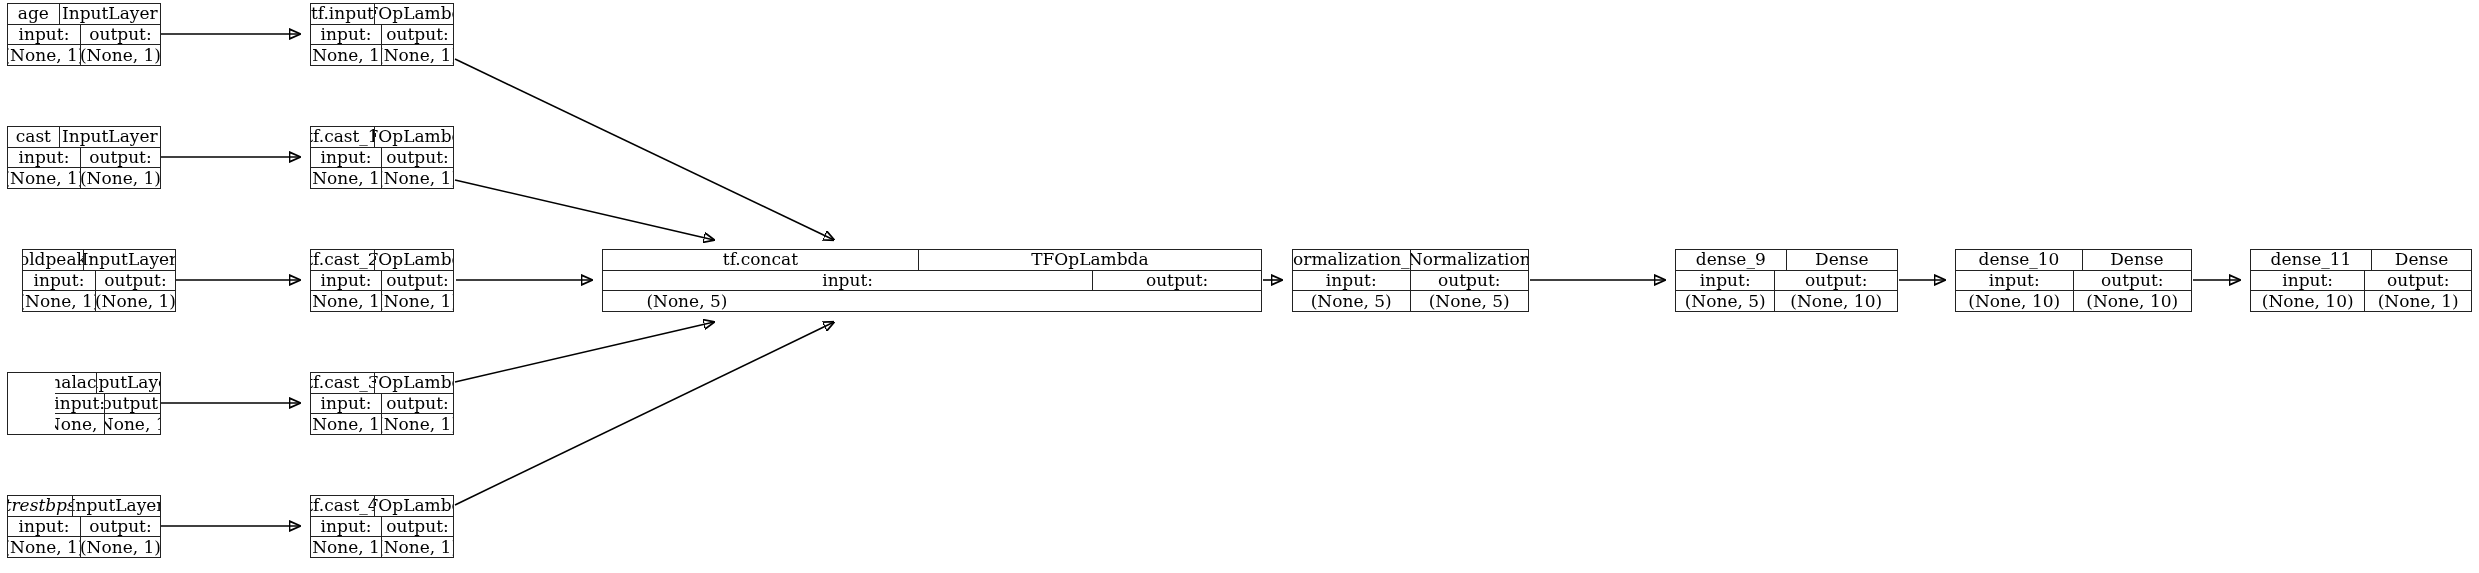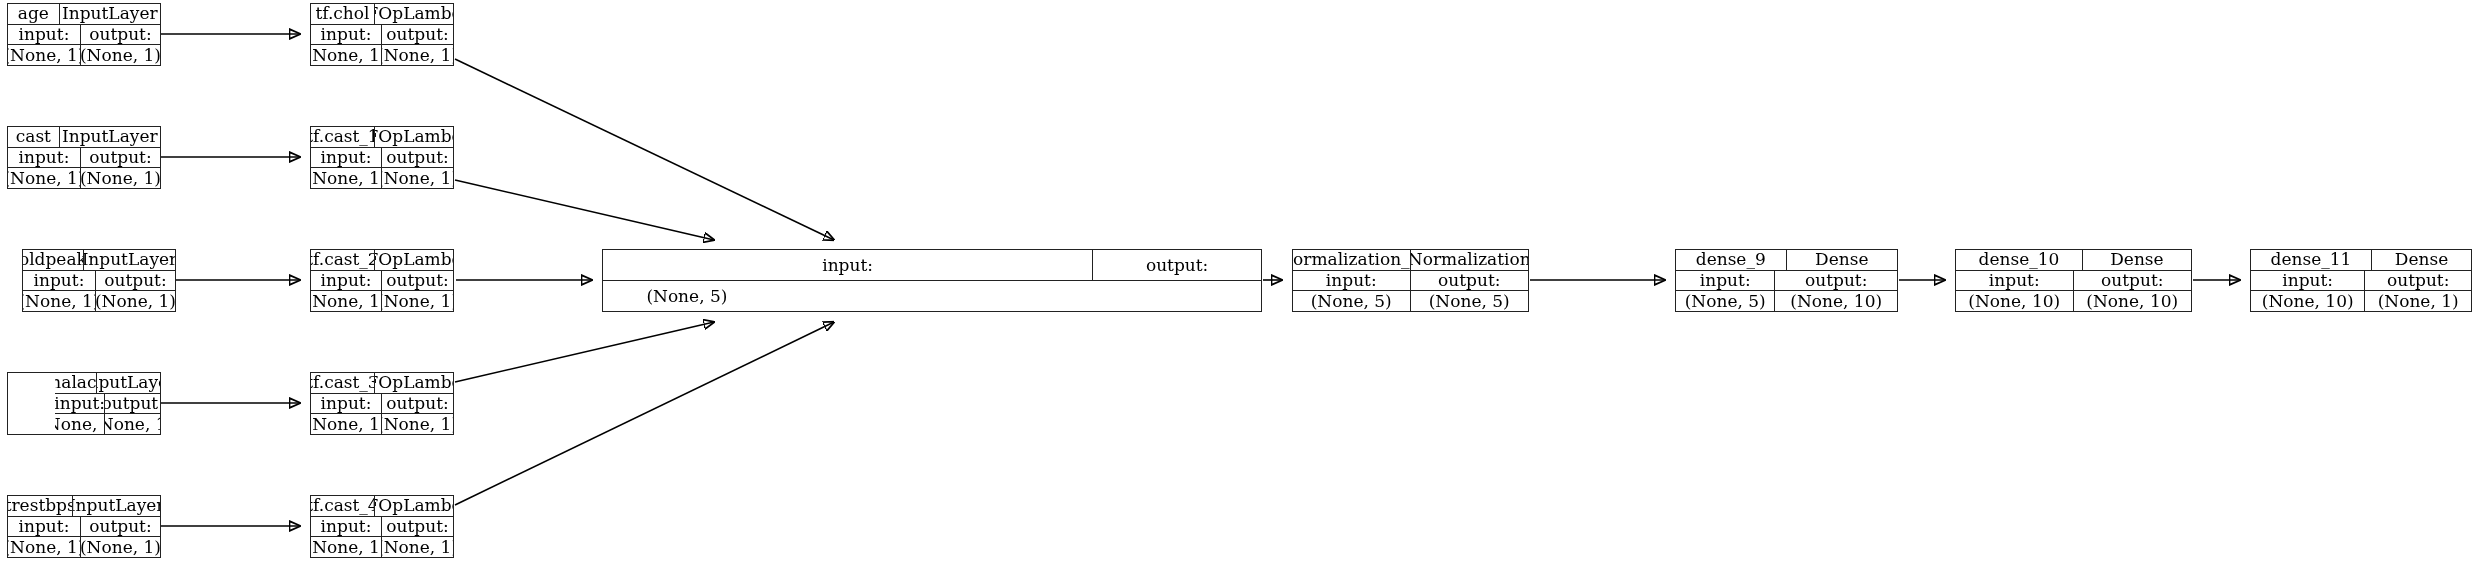--- a/index.html
+++ b/index.html
@@ -52,21 +52,21 @@
           <div class="cell" style="flex: 0 0 48%;">input:</div>
           <div class="cell" style="flex: 0 0 52%;">output:</div>
         </div>
         <div class="row">
           <div class="cell" style="flex: 0 0 48%;">[(None, 1)]</div>
           <div class="cell" style="flex: 0 0 52%;">[(None, 1)]</div>
         </div>
       </div>
       <div class="node" style="left: 310px; top: 3px; width: 144px; height: 63px;">
         <div class="row">
-          <div class="cell" style="flex: 0 0 45%;">tf.chol</div>
+          <div class="cell" style="flex: 0 0 45%;">tf.input</div>
           <div class="cell" style="flex: 0 0 55%;">TFOpLambda</div>
         </div>
         <div class="row">
           <div class="cell" style="flex: 0 0 50%;">input:</div>
           <div class="cell" style="flex: 0 0 50%;">output:</div>
         </div>
         <div class="row">
           <div class="cell" style="flex: 0 0 50%;">(None, 1)</div>
           <div class="cell" style="flex: 0 0 50%;">(None, 1)</div>
         </div>
@@ -150,21 +150,21 @@
           <div class="cell" style="flex: 0 0 50%;">input:</div>
           <div class="cell" style="flex: 0 0 50%;">output:</div>
         </div>
         <div class="row">
           <div class="cell" style="flex: 0 0 50%;">(None, 1)</div>
           <div class="cell" style="flex: 0 0 50%;">(None, 1)</div>
         </div>
       </div>
       <div class="node" style="left: 7px; top: 495px; width: 154px; height: 63px;">
         <div class="row">
-          <div class="cell" style="flex: 0 0 43%;">trestbps</div>
+          <div class="cell" style="flex: 0 0 43%; font-style: italic;">trestbps</div>
           <div class="cell" style="flex: 0 0 57%;">InputLayer</div>
         </div>
         <div class="row">
           <div class="cell" style="flex: 0 0 48%;">input:</div>
           <div class="cell" style="flex: 0 0 52%;">output:</div>
         </div>
         <div class="row">
           <div class="cell" style="flex: 0 0 48%;">[(None, 1)]</div>
           <div class="cell" style="flex: 0 0 52%;">[(None, 1)]</div>
         </div>
@@ -177,20 +177,24 @@
         <div class="row">
           <div class="cell" style="flex: 0 0 50%;">input:</div>
           <div class="cell" style="flex: 0 0 50%;">output:</div>
         </div>
         <div class="row">
           <div class="cell" style="flex: 0 0 50%;">(None, 1)</div>
           <div class="cell" style="flex: 0 0 50%;">(None, 1)</div>
         </div>
       </div>
       <div class="node" style="left: 602px; top: 249px; width: 660px; height: 63px;">
+        <div class="row">
+          <div class="cell" style="flex: 0 0 48%;">tf.concat</div>
+          <div class="cell" style="flex: 0 0 52%;">TFOpLambda</div>
+        </div>
         <div class="row">
           <div class="cell" style="flex: 0 0 74.5%;">input:</div>
           <div class="cell" style="flex: 0 0 25.5%;">output:</div>
         </div>
         <div class="row">
           <div class="cell" style="flex: 0 0 25.5%;">(None, 5)</div>
         </div>
       </div>
       <div class="node" style="left: 1292px; top: 249px; width: 237px; height: 63px;">
         <div class="row">

